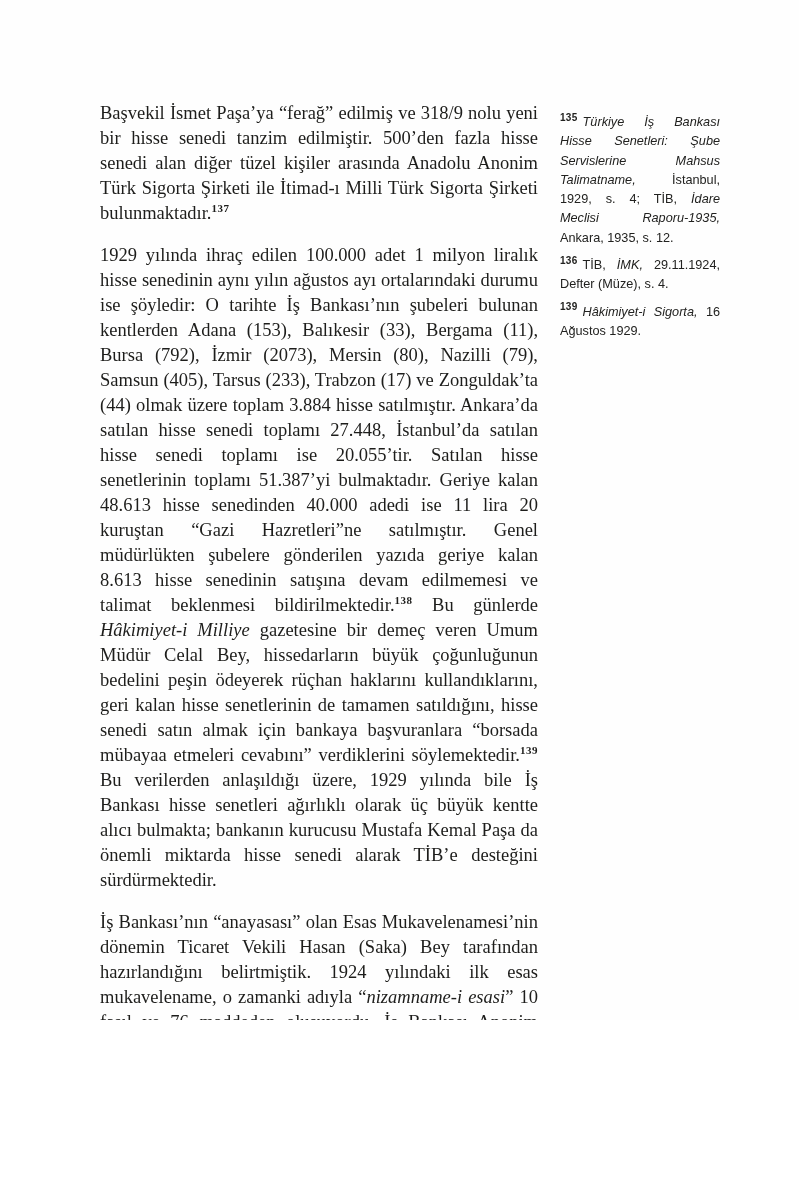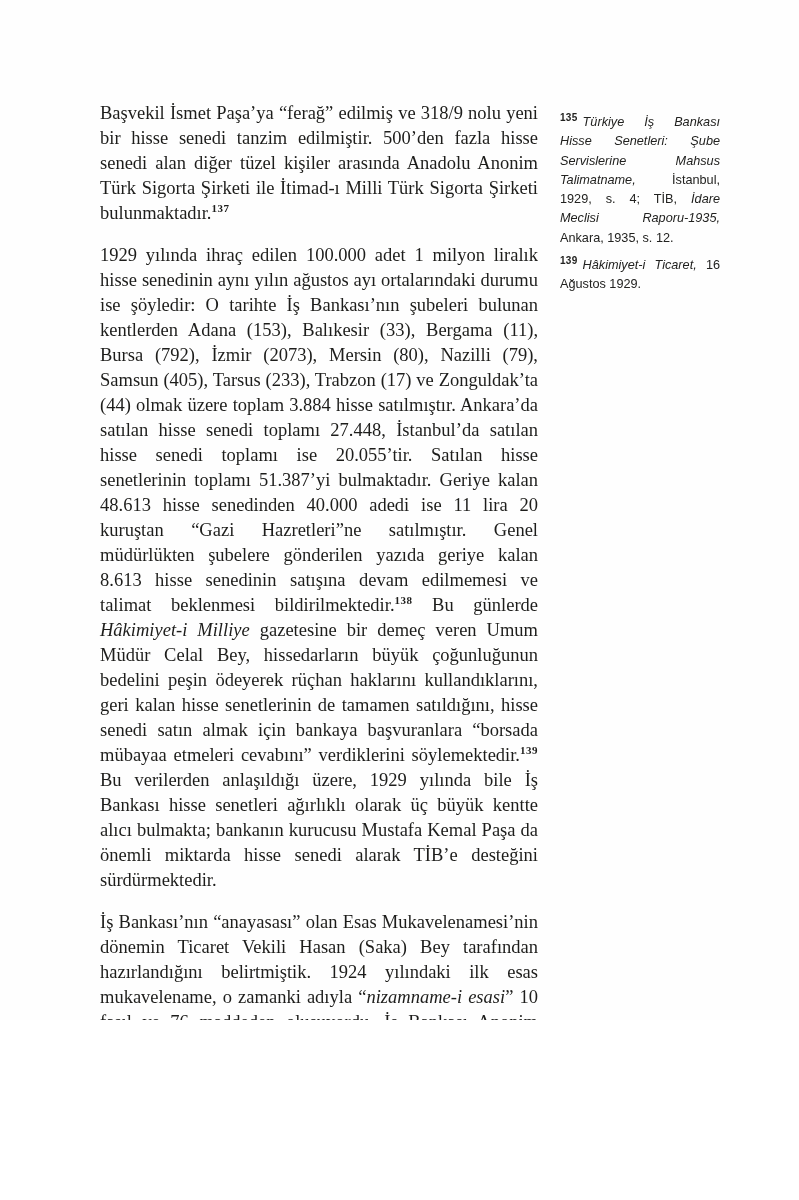--- a/index.html
+++ b/index.html
@@ -89,21 +89,24 @@
     <p class="para"><span>Başvekil İsmet Paşa’ya “ferağ” edilmiş ve 318/9 nolu yeni bir hisse senedi tanzim edilmiştir. 500’den fazla hisse senedi alan diğer tüzel kişiler arasında Anadolu Anonim Türk Sigorta Şirketi ile İtimad-ı Milli Türk Sigorta Şirketi bulunmaktadır.</span><sup class="seg-sup">137</sup></p>
     <p class="para"><span>1929 yılında ihraç edilen 100.000 adet 1 milyon liralık hisse senedinin aynı yılın ağustos ayı ortalarındaki durumu ise şöyledir: O tarihte İş Bankası’nın şubeleri bulunan kentlerden Adana (153), Balıkesir (33), Bergama (11), Bursa (792), İzmir (2073), Mersin (80), Nazilli (79), Samsun (405), Tarsus (233), Trabzon (17) ve Zonguldak’ta (44) olmak üzere toplam 3.884 hisse satılmıştır. Ankara’da satılan hisse senedi toplamı 27.448, İstanbul’da satılan hisse senedi toplamı ise 20.055’tir. Satılan hisse senetlerinin toplamı 51.387’yi bulmaktadır. Geriye kalan 48.613 hisse senedinden 40.000 adedi ise 11 lira 20 kuruştan “Gazi Hazretleri”ne satılmıştır. Genel müdürlükten şubelere gönderilen yazıda geriye kalan 8.613 hisse senedinin satışına devam edilmemesi ve talimat beklenmesi bildirilmektedir.</span><sup class="seg-sup">138</sup><span> Bu günlerde </span><span class="seg-italic">Hâkimiyet-i Milliye</span><span> gazetesine bir demeç veren Umum Müdür Celal Bey, hissedarların büyük çoğunluğunun bedelini peşin ödeyerek rüçhan haklarını kullandıklarını, geri kalan hisse senetlerinin de tamamen satıldığını, hisse senedi satın almak için bankaya başvuranlara “borsada mübayaa etmeleri cevabını” verdiklerini söylemektedir.</span><sup class="seg-sup">139</sup><span> Bu verilerden anlaşıldığı üzere, 1929 yılında bile İş Bankası hisse senetleri ağırlıklı olarak üç büyük kentte alıcı bulmakta; bankanın kurucusu Mustafa Kemal Paşa da önemli miktarda hisse senedi alarak TİB’e desteğini sürdürmektedir.</span></p>
     <p class="para"><span>İş Bankası’nın “anayasası” olan Esas Mukavelenamesi’nin dönemin Ticaret Vekili Hasan (Saka) Bey tarafından hazırlandığını belirtmiştik. 1924 yılındaki ilk esas mukavelename, o zamanki adıyla “</span><span class="seg-italic">nizamname-i esasi</span><span>” 10 fasıl ve 76 maddeden oluşuyordu. İş Bankası Anonim Şirketi Esas Mukavelenamesi bugün de (Şubat 1999) sekiz bölüm, 64 asıl ve 16 geçici maddeden oluşmaktadır. Mukavelenamenin adı dahil olmak üzere pek çok maddesi zaman içinde değişmiş, kimi maddeleri çıkarılmış, kimi</span></p>
   </main>
 
   <aside class="fn-col">
     <div class="footnote">
       <sup class="fn-num">135</sup><span><span class="seg-italic">Türkiye İş Bankası Hisse Senetleri: Şube Servislerine Mahsus Talimatname,</span><span> İstanbul, 1929, s. 4; TİB, </span><span class="seg-italic">İdare Meclisi Raporu-1935,</span><span> Ankara, 1935, s. 12.</span></span>
     </div>
     <div class="footnote">
-      <sup class="fn-num">139</sup><span><span class="seg-italic">Hâkimiyet-i Ticaret,</span><span> 16 Ağustos 1929.</span></span>
+      <sup class="fn-num">136</sup><span><span>TİB, </span><span class="seg-italic">İMK,</span><span> 29.11.1924, Defter (Müze), s. 4.</span></span>
+    </div>
+    <div class="footnote">
+      <sup class="fn-num">139</sup><span><span class="seg-italic">Hâkimiyet-i Sigorta,</span><span> 16 Ağustos 1929.</span></span>
     </div>
   </aside>
 
   <footer>
     <div class="footer-title">CUMHURİYET BANKA KURUYOR</div>
     <div class="page-number">57</div>
   </footer>
 
 </div>
 

